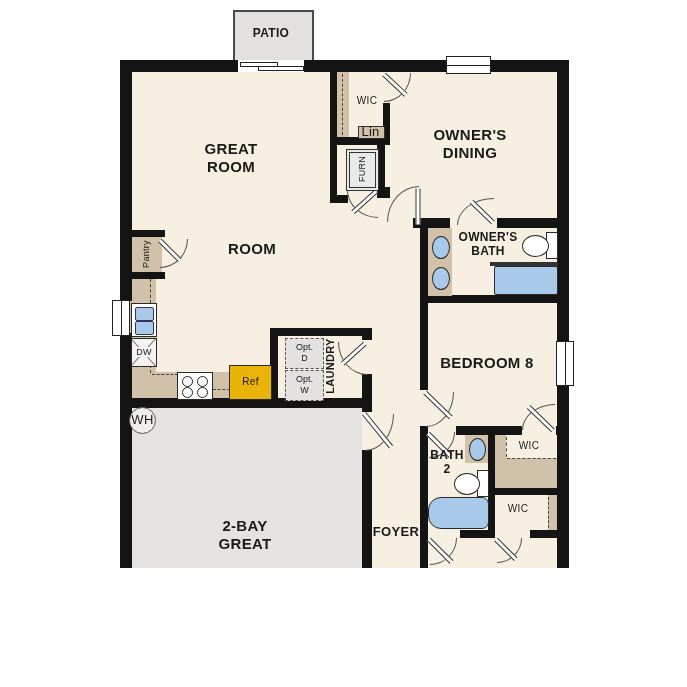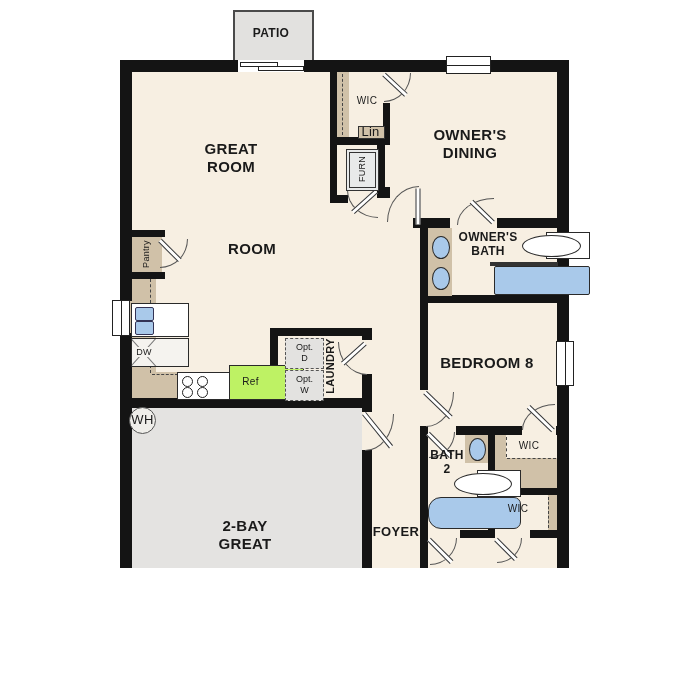--- a/index.html
+++ b/index.html
@@ -21,21 +21,21 @@
   .arc-tl{border-left:1px solid #555;border-top:1px solid #555;border-top-left-radius:100% 100%;}
   .arc-tr{border-right:1px solid #555;border-top:1px solid #555;border-top-right-radius:100% 100%;}
   .lbl{position:absolute;font-weight:bold;font-size:15px;line-height:18px;text-align:center;letter-spacing:.3px;}
   .med{font-size:13px;line-height:15px;}
   .sm{font-size:12px;line-height:14px;}
   .xs{font-size:10px;line-height:12px;font-weight:normal;}
   .tiny{font-size:13px;line-height:10px;font-weight:normal;}
   .vert{transform:rotate(-90deg);}
   .dashv{position:absolute;width:0;border-left:1px dashed #444;}
   .dashh{position:absolute;height:0;border-top:1px dashed #444;}
-  .fixt{position:absolute;border:1.5px solid #2a2a2a;background:#fff;padding-left:32px;}
+  .fixt{position:absolute;border:1.5px solid #2a2a2a;background:#fff;}
   .blue{background:#a9c9ea;}
   .ell{border-radius:50%;}
   .optbox{position:absolute;background:#e3e2e0;border:1.5px dashed #555;text-align:center;font-size:9px;line-height:11px;}
   .gdash{position:absolute;border:2px dashed #3c3c3c;}
   .furn{position:absolute;background:#e8eaea;border:1px solid #333;outline:1px solid #333;outline-offset:-4px;}
   .thinline{position:absolute;background:#333;}
 </style>
 </head>
 <body>
 
@@ -167,21 +167,21 @@
     <div class="abs" style="left:0;top:0;width:37px;height:1px;background:#777;transform:rotate(48deg);transform-origin:0 0;"></div>
     <div class="abs" style="left:24px;top:0;width:37px;height:1px;background:#777;transform:rotate(132deg);transform-origin:0 0;"></div>
     <div class="lbl tiny" style="left:0;top:8px;width:24px;font-size:9px;background:#f5f3ef;">DW</div>
   </div>
   <div class="fixt" style="left:177px;top:372px;width:34px;height:26px;border-width:1px;">
     <div class="abs ell" style="left:4px;top:3px;width:9px;height:9px;border:1.5px solid #222;"></div>
     <div class="abs ell" style="left:19px;top:3px;width:9px;height:9px;border:1.5px solid #222;"></div>
     <div class="abs ell" style="left:4px;top:14px;width:9px;height:9px;border:1.5px solid #222;"></div>
     <div class="abs ell" style="left:19px;top:14px;width:9px;height:9px;border:1.5px solid #222;"></div>
   </div>
-  <div class="fixt" style="left:229px;top:365px;width:41px;height:33px;border-width:1px;background:#bef264;">
+  <div class="fixt" style="left:229px;top:365px;width:41px;height:33px;border-width:1px;background:#eab308;">
     <div class="lbl xs" style="left:0;top:10px;width:41px;">Ref</div>
   </div>
   <div class="abs ell" style="left:129px;top:407px;width:25px;height:25px;border:1.5px solid #555;background:#efeeea;">
     <div class="lbl tiny" style="left:0;top:7px;width:25px;">WH</div>
   </div>
 
   <div class="optbox" style="left:285px;top:338px;width:37px;height:29px;">
     <div style="margin-top:3px;">Opt.</div>
     <div>D</div>
   </div>

